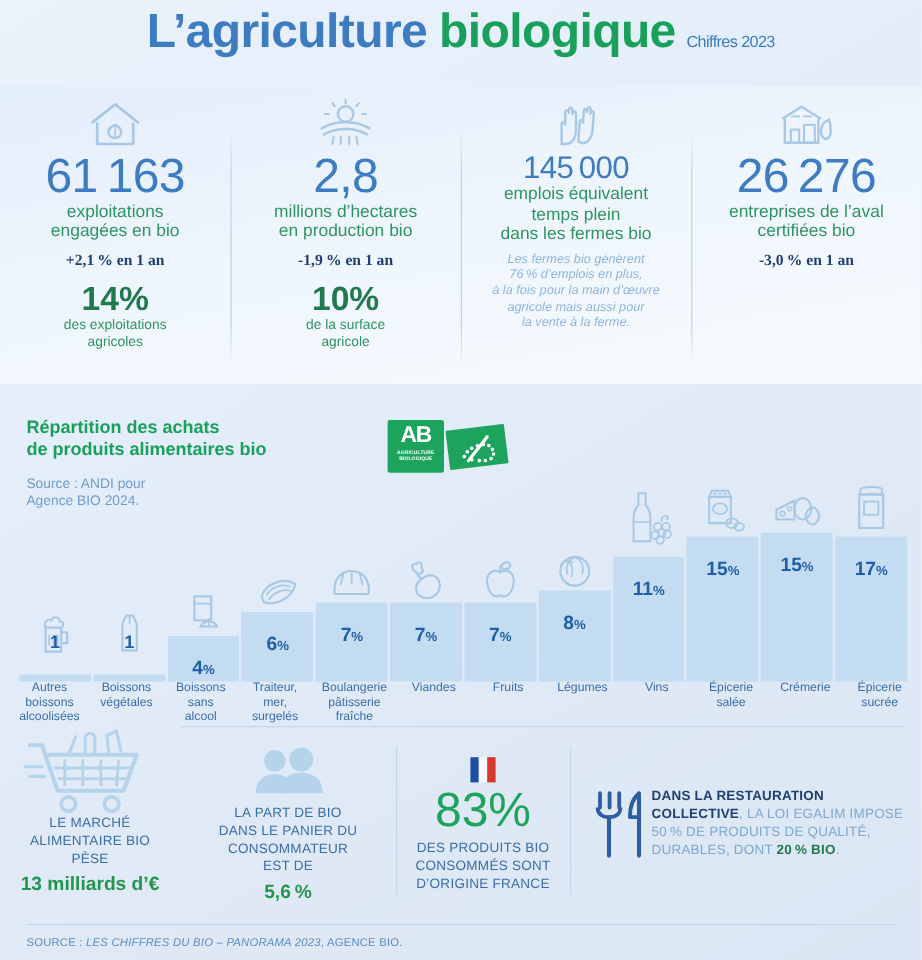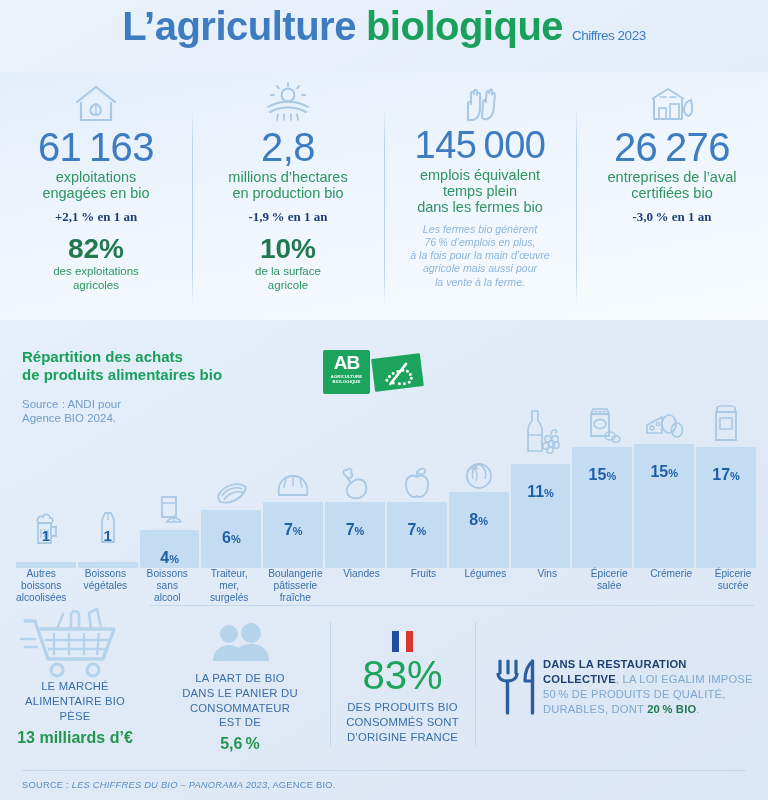--- a/index.html
+++ b/index.html
@@ -23,21 +23,21 @@
   
   .topband{position:absolute;top:72px;left:0;width:768px;height:248px;
     background:linear-gradient(170deg,#e3eefb 0%,#eef5fd 45%,#f7fbfe 100%);}
   .stats{position:absolute;top:72px;left:0;width:768px;height:248px;display:flex;}
   .stat{flex:1;position:relative;display:flex;flex-direction:column;align-items:center;
      padding-top:8px;box-sizing:border-box;}
   .stat + .stat::before{content:"";position:absolute;left:0;top:36px;bottom:14px;
      width:1px;background:linear-gradient(180deg,rgba(170,200,230,0),#b9d2ea 18%,#b9d2ea 82%,rgba(170,200,230,0));}
   .s-icon{height:44px;display:flex;align-items:flex-end;justify-content:center;margin-bottom:2px;}
   .s-num{font-size:40px;font-weight:normal;color:#3d7cc0;line-height:1.05;letter-spacing:-0.5px;white-space:nowrap;}
-  .s-num.sm{font-size:38px;}
+  .s-num.sm{font-size:26px;}
   .s-desc{color:#2f9460;font-size:14.5px;line-height:1.12;text-align:center;margin-top:1px;}
   .s-evo{color:#1f3f73;font-family:"Liberation Serif","DejaVu Serif",serif;font-weight:bold;
      font-size:13px;margin-top:8px;}
   .s-pct{color:#23794f;font-size:28px;font-weight:bold;margin-top:10px;line-height:1;}
   .s-pctlbl{color:#2f9460;font-size:11.5px;text-align:center;line-height:1.15;margin-top:2px;}
   .s-note{color:#8fb6dc;font-size:10.6px;font-style:italic;text-align:center;line-height:1.25;margin-top:7px;max-width:160px;}
 
   
   .chartsec{position:absolute;top:330px;left:0;width:768px;height:250px;}
   .ch-title{position:absolute;left:22px;top:18px;color:#19a05b;font-size:15px;font-weight:bold;line-height:1.18;}
@@ -106,21 +106,21 @@
           <path d="M5 20 L24 5 L43 20" fill="none" stroke="#a8c8e4" stroke-width="2.2" stroke-linejoin="round" stroke-linecap="round"></path>
           <path d="M9 20 L9 38 L39 38 L39 20" fill="none" stroke="#a8c8e4" stroke-width="2.2" stroke-linejoin="round"></path>
           <path d="M24 33 C17 33 16 25 24 22 C31 25 30 33 24 33 Z" fill="none" stroke="#a8c8e4" stroke-width="2"></path>
           <path d="M24 22 L24 33" fill="none" stroke="#a8c8e4" stroke-width="1.4"></path>
         </svg>
       </div>
       <div class="s-num">61 163</div>
       <div class="s-desc" style="white-space:pre-line">exploitations
 engagées en bio</div>
       <div class="s-evo">+2,1 % en 1 an</div>
-      <div class="s-pct">82%</div>
+      <div class="s-pct">14%</div>
       <div class="s-pctlbl" style="white-space:pre-line">des exploitations
 agricoles</div>
     </div>
 
     <div class="stat">
       <div class="s-icon">
         <svg width="52" height="42" viewBox="0 0 52 42">
           <circle cx="26" cy="13" r="6.5" fill="none" stroke="#a8c8e4" stroke-width="2"></circle>
           <g stroke="#a8c8e4" stroke-width="1.8" stroke-linecap="round">
             <line x1="26" y1="1" x2="26" y2="4"></line>

